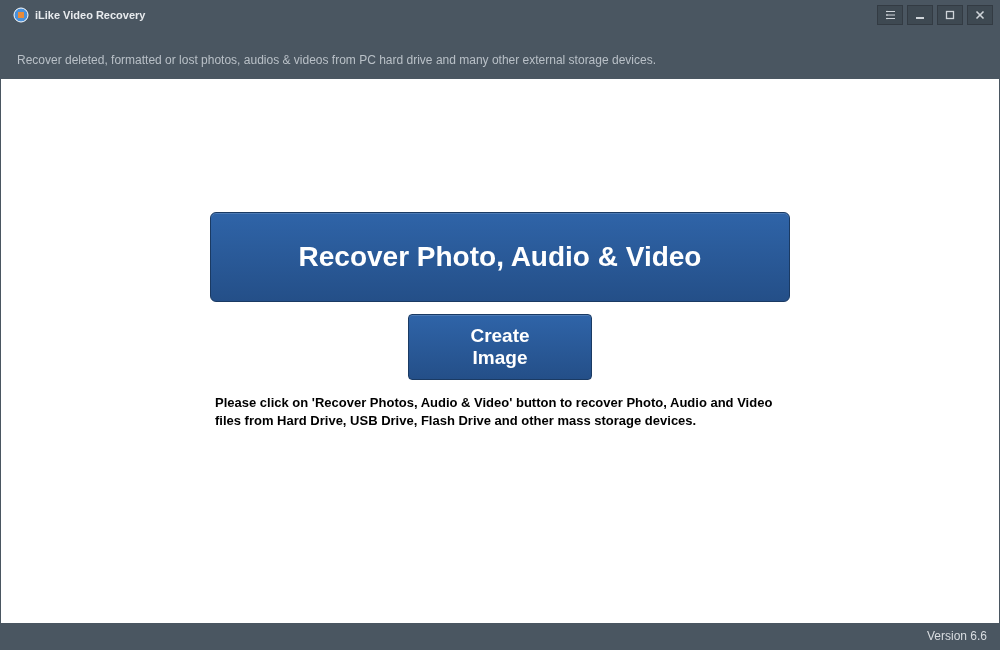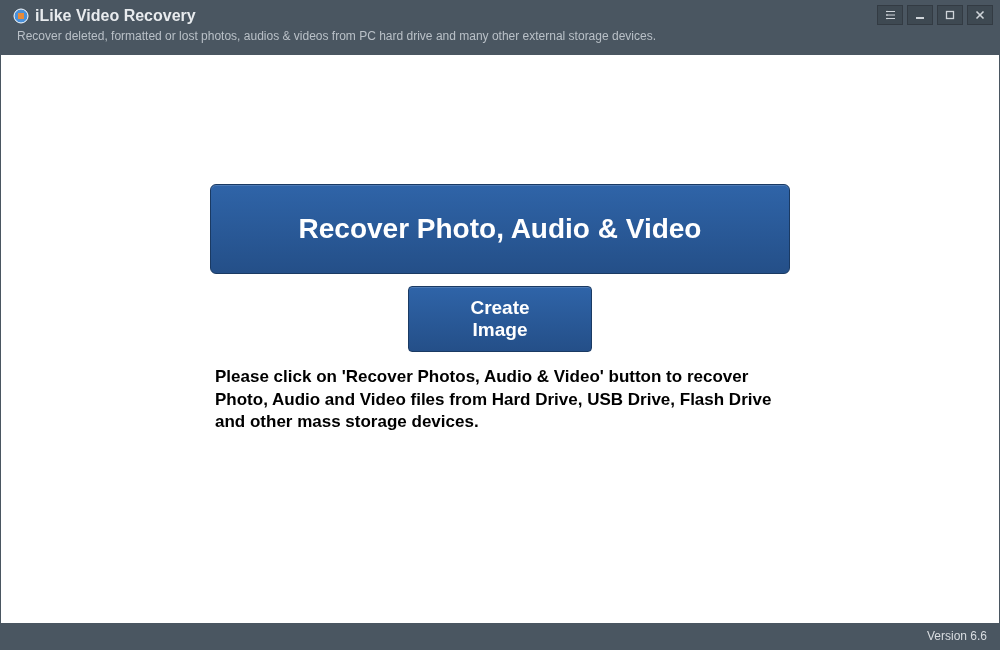--- a/index.html
+++ b/index.html
@@ -38,28 +38,29 @@
       margin-bottom: 4px;
     }
     .app-icon {
       width: 16px;
       height: 16px;
       display: flex;
       align-items: center;
       justify-content: center;
     }
     .app-title {
-      font-size: 16px;
+      font-size: 11px;
       font-weight: bold;
       color: #e8ebee;
     }
     .app-subtitle {
       font-size: 12px;
       color: #b9c0c7;
       padding-left: 4px;
+      margin-top: 26px;
     }
     .window-controls {
       display: flex;
       gap: 4px;
       margin-top: -2px;
       margin-right: -6px;
     }
     .win-btn {
       width: 26px;
       height: 20px;
@@ -103,21 +104,21 @@
       font-size: 19px;
       font-weight: bold;
       padding: 10px 32px;
       cursor: pointer;
       width: 184px;
       text-align: center;
       margin-top: 12px;
       box-shadow: inset 0 1px 0 rgba(255,255,255,0.15);
     }
     .instruction {
-      font-size: 17px;
+      font-size: 13px;
       font-weight: bold;
       color: #000000;
       text-align: left;
       width: 570px;
       margin-top: 14px;
       line-height: 1.35;
     }
     .footer {
       background: #4a5661;
       color: #dfe3e7;

